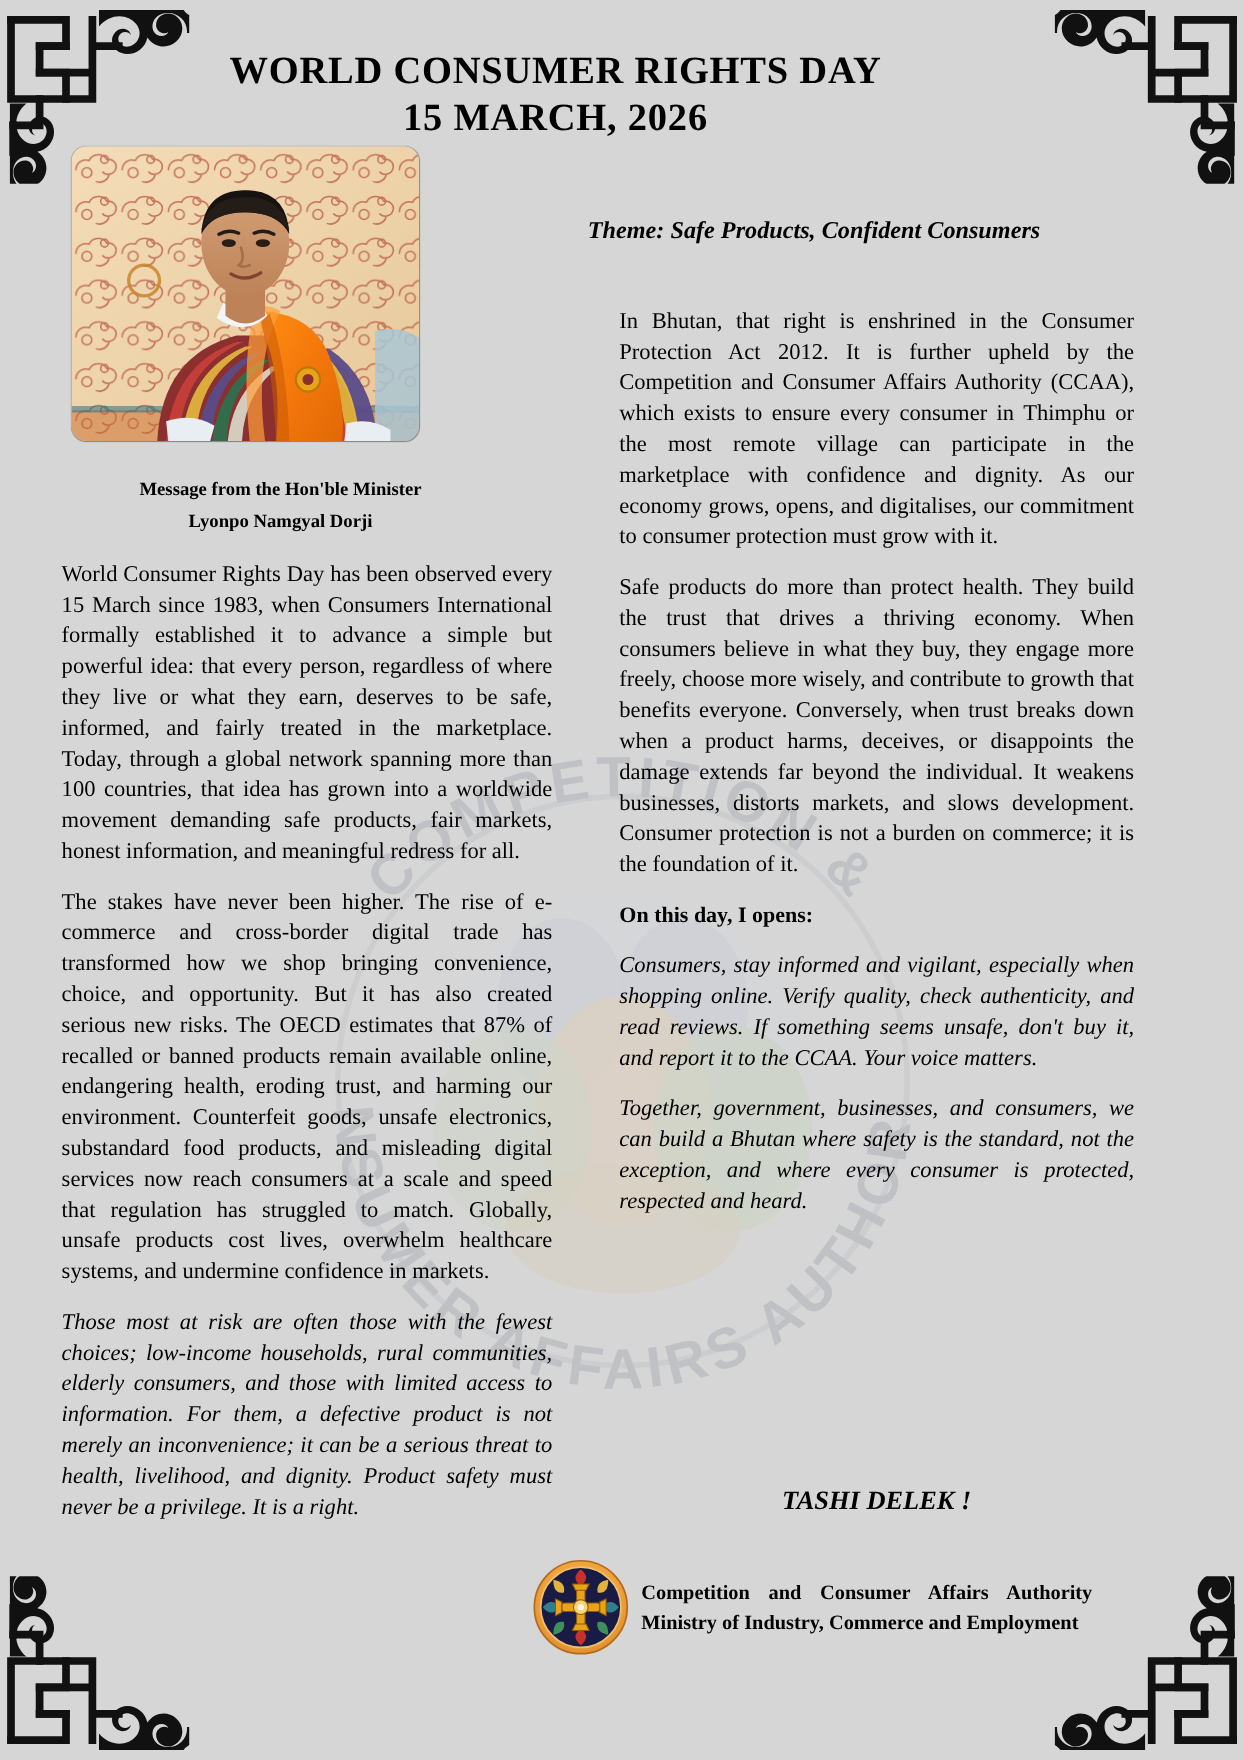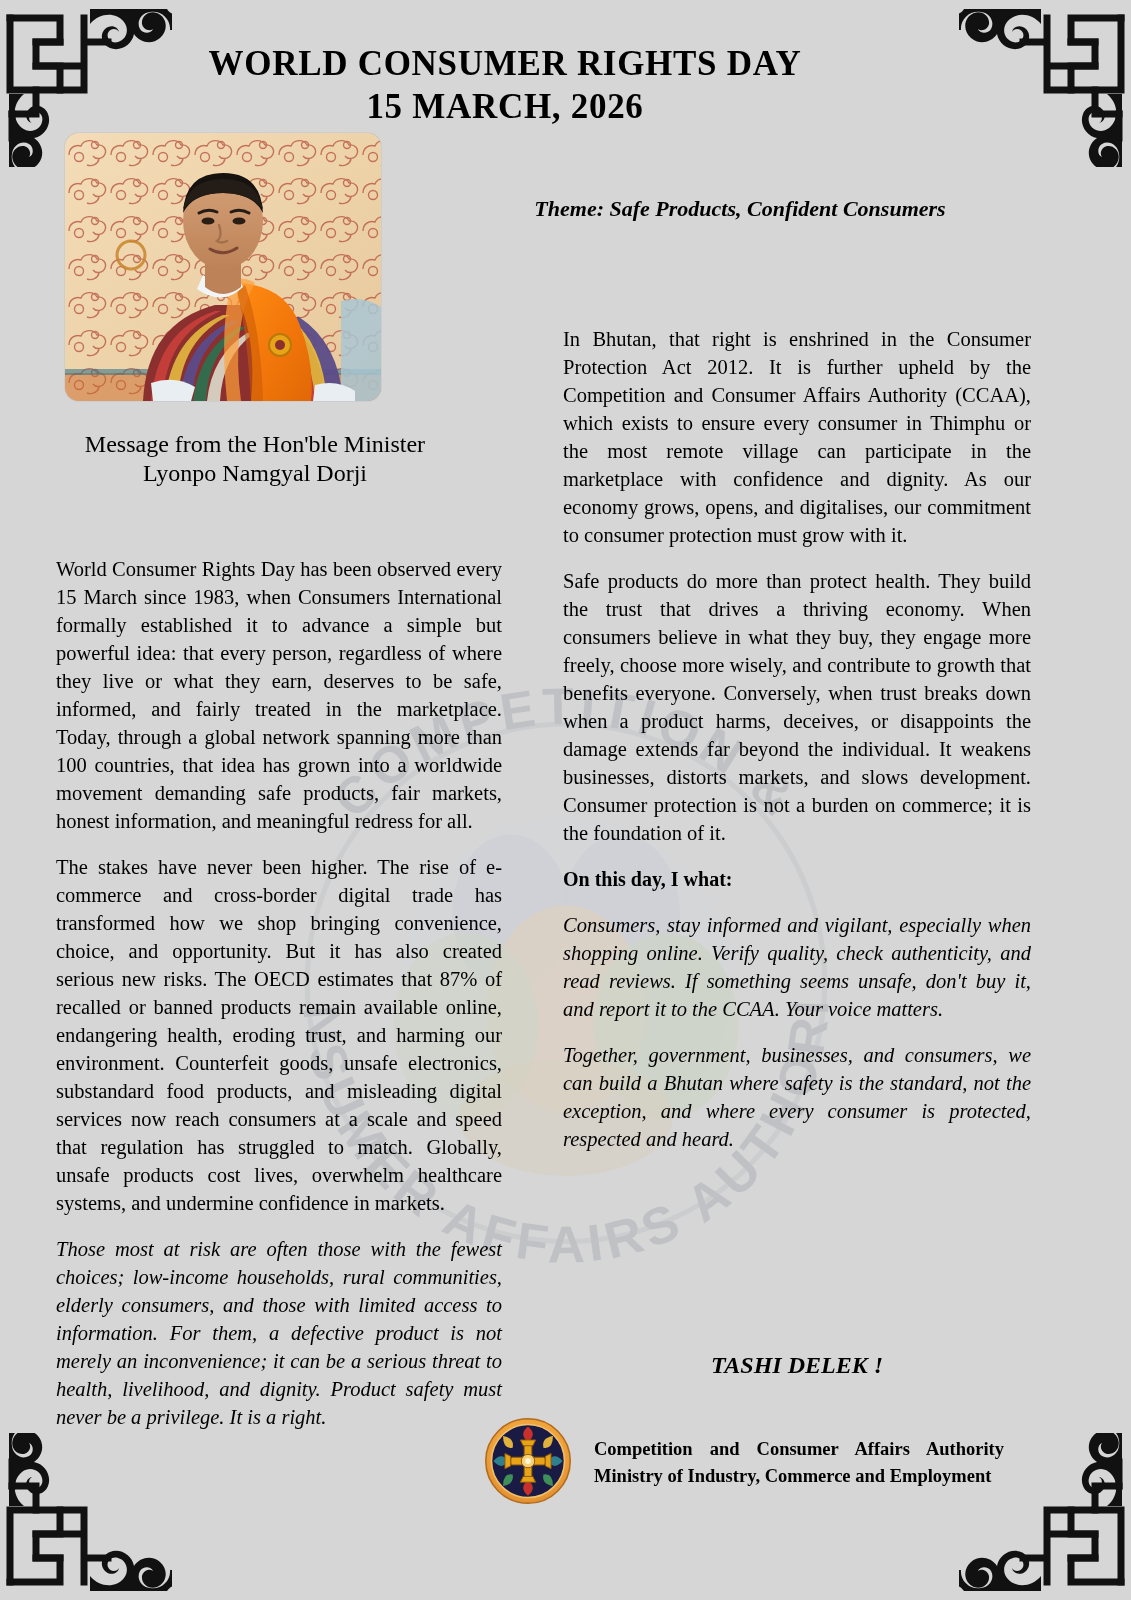--- a/index.html
+++ b/index.html
@@ -85,34 +85,33 @@
     box-shadow: 0 0 1px rgba(0,0,0,.4);
   }
   .portrait-wrap svg { display: block; width: 100%; height: 100%; }
 
   .minister-heading {
     position: absolute;
     top: 430px;
     left: 40px;
     width: 430px;
     text-align: center;
-    font-weight: normal;
-    font-size: 24px;
+    font-weight: bold;
+    font-size: 17px;
     line-height: 29px;
     z-index: 4;
   }
 
   
   .col {
     position: absolute;
     z-index: 4;
     text-align: justify;
     font-size: 20.5px;
     line-height: 28px;
-    margin-top: 47px;
   }
   .col-left  { top: 508px; left: 56px;  width: 446px; }
   .col-right { top: 278px; left: 563px; width: 468px; }
 
   .col p { margin: 0 0 18px 0; }
   .col p:last-child { margin-bottom: 0; }
   .urge-heading {
     font-weight: bold;
     font-size: 20px;
     text-align: left;
@@ -133,21 +132,21 @@
     z-index: 4;
   }
 
   .footer {
     position: absolute;
     top: 1415px;
     left: 480px;
     width: 560px;
     display: flex;
     align-items: center;
-    gap: 18px;
+    gap: 7px;
     z-index: 5;
   }
   .emblem { width: 96px; height: 96px; flex: 0 0 96px; }
   .emblem svg { display: block; width: 100%; height: 100%; }
   .footer-text {
     font-weight: bold;
     font-size: 18.5px;
     line-height: 27px;
     text-align: justify;
     width: 410px;
@@ -330,21 +329,21 @@
 
   <div class="col col-left">
     <p>World Consumer Rights Day has been observed every 15 March since 1983, when Consumers International formally established it to advance a simple but powerful idea: that every person, regardless of where they live or what they earn, deserves to be safe, informed, and fairly treated in the marketplace. Today, through a global network spanning more than 100 countries, that idea has grown into a worldwide movement demanding safe products, fair markets, honest information, and meaningful redress for all.</p>
     <p>The stakes have never been higher. The rise of e-commerce and cross-border digital trade has transformed how we shop bringing convenience, choice, and opportunity. But it has also created serious new risks. The OECD estimates that 87% of recalled or banned products remain available online, endangering health, eroding trust, and harming our environment. Counterfeit goods, unsafe electronics, substandard food products, and misleading digital services now reach consumers at a scale and speed that regulation has struggled to match. Globally, unsafe products cost lives, overwhelm healthcare systems, and undermine confidence in markets.</p>
     <p class="last-line-left">Those most at risk are often those with the fewest choices; low-income households, rural communities, elderly consumers, and those with limited access to information. For them, a defective product is not merely an inconvenience; it can be a serious threat to health, livelihood, and dignity. Product safety must never be a privilege. It is a right.</p>
   </div>
 
   <div class="col col-right">
     <p>In Bhutan, that right is enshrined in the Consumer Protection Act 2012. It is further upheld by the Competition and Consumer Affairs Authority (CCAA), which exists to ensure every consumer in Thimphu or the most remote village can participate in the marketplace with confidence and dignity. As our economy grows, opens, and digitalises, our commitment to consumer protection must grow with it.</p>
     <p>Safe products do more than protect health. They build the trust that drives a thriving economy. When consumers believe in what they buy, they engage more freely, choose more wisely, and contribute to growth that benefits everyone. Conversely, when trust breaks down when a product harms, deceives, or disappoints the damage extends far beyond the individual. It weakens businesses, distorts markets, and slows development. Consumer protection is not a burden on commerce; it is the foundation of it.</p>
-    <p class="urge-heading">On this day, I what:</p>
+    <p class="urge-heading">On this day, I opens:</p>
     <p class="last-line-left">Consumers, stay informed and vigilant, especially when shopping online. Verify quality, check authenticity, and read reviews. If something seems unsafe, don't buy it, and report it to the CCAA. Your voice matters.</p>
     <p class="last-line-left">Together, government, businesses, and consumers, we can build a Bhutan where safety is the standard, not the exception, and where every consumer is protected, respected and heard.</p>
   </div>
 
   <div class="tashi">TASHI DELEK !</div>
 
   <div class="footer">
     <div class="emblem">
       <svg viewBox="0 0 100 100" xmlns="http://www.w3.org/2000/svg">
         <defs>

